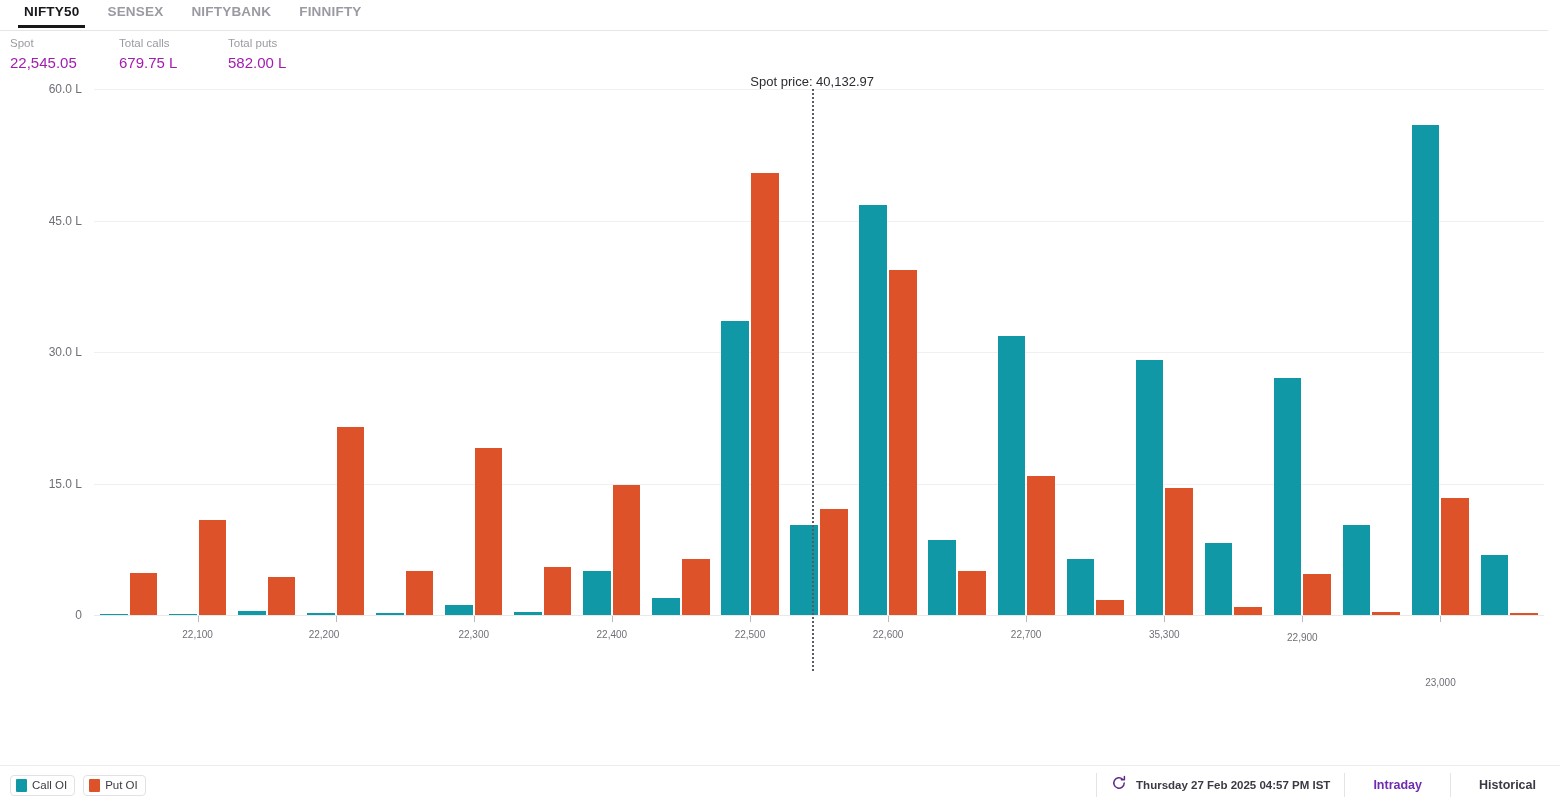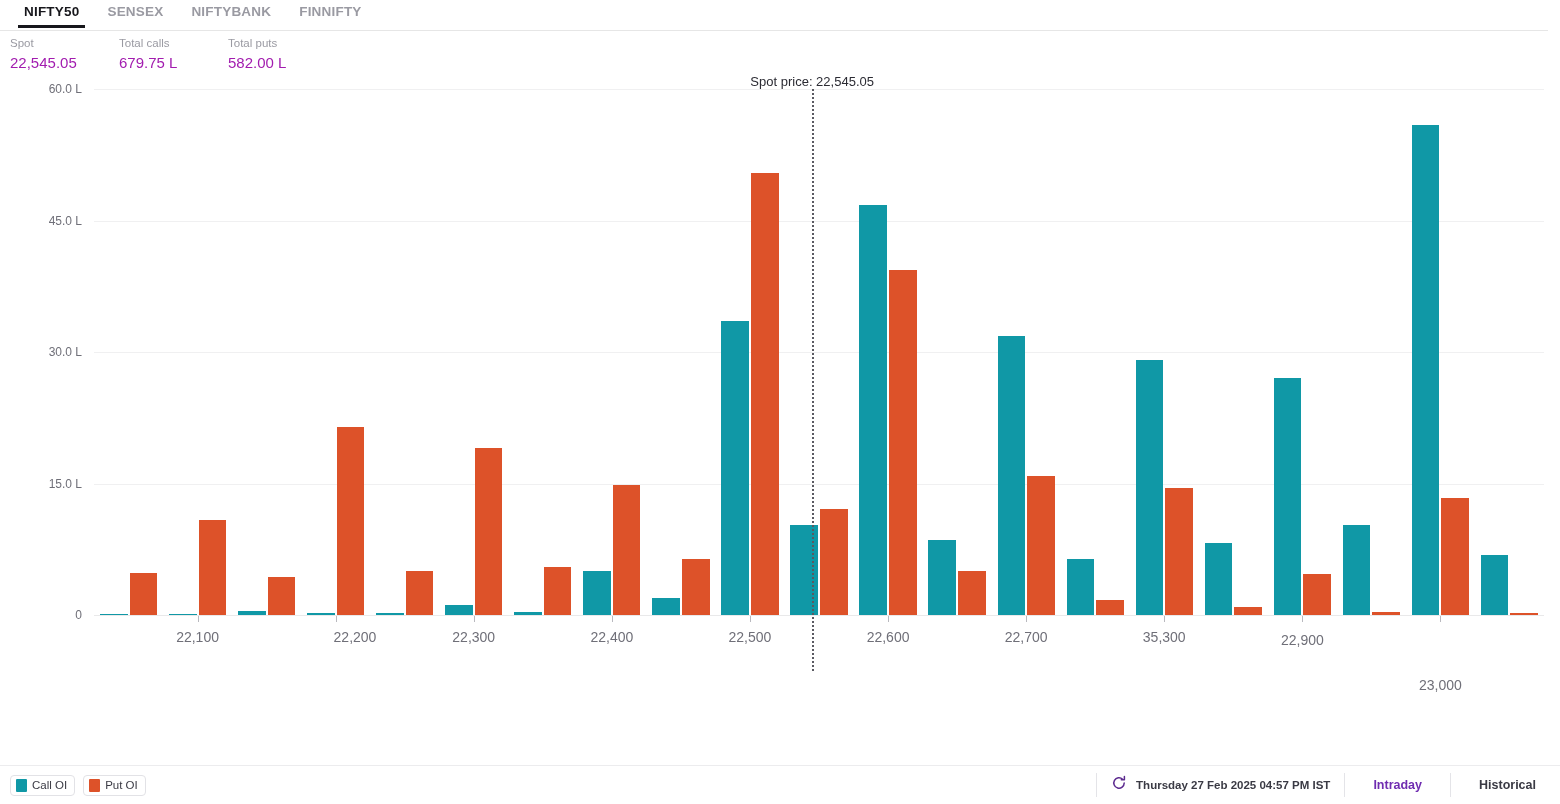--- a/index.html
+++ b/index.html
@@ -68,21 +68,21 @@
     position: absolute; left: 0; top: 0; width: 1560px; height: 640px;
   }
   .gridline { position: absolute; left: 94px; right: 16px; height: 1px; background: #f0f0f1; }
   .ytick {
     position: absolute; right: 1478px; width: 120px; text-align: right;
     font-size: 12px; color: #6f6f78; transform: translateY(-50%);
   }
   .axis-x { position: absolute; left: 94px; right: 16px; height: 1px; background: #e9e9ea; }
   .xtick-mark { position: absolute; width: 1px; height: 6px; background: #b9b9bf; }
   .xtick-label {
-    position: absolute; transform: translateX(-50%); font-size: 14px; color: #6f6f78;
+    position: absolute; transform: translateX(-50%); font-size: 10px; color: #6f6f78;
   }
   .bar { position: absolute; bottom: 0; }
   .spotline {
     position: absolute; width: 0; border-left: 2px dotted #5a5a62;
   }
   .spotlabel {
     position: absolute; transform: translateX(-50%); font-size: 13px; color: #2b2b33; white-space: nowrap;
   }
 
   
@@ -185,39 +185,39 @@
         <div class="bar" title="22950 · Call OI: 10.3 L" style="background: rgb(16, 152, 166); width: 27.619px; height: 90.2967px; left: 1342.76px; bottom: 99px;"></div>
         <div class="bar" title="22950 · Put OI: 0.3 L" style="background: rgb(221, 82, 41); width: 27.619px; height: 2.63px; left: 1372.38px; bottom: 99px;"></div>
         <div class="bar" title="23000 · Call OI: 55.9 L" style="background: rgb(16, 152, 166); width: 27.619px; height: 490.057px; left: 1411.81px; bottom: 99px;"></div>
         <div class="bar" title="23000 · Put OI: 13.4 L" style="background: rgb(221, 82, 41); width: 27.619px; height: 117.473px; left: 1441.43px; bottom: 99px;"></div>
         <div class="bar" title="23050 · Call OI: 6.9 L" style="background: rgb(16, 152, 166); width: 27.619px; height: 60.49px; left: 1480.86px; bottom: 99px;"></div>
         <div class="bar" title="23050 · Put OI: 0.2 L" style="background: rgb(221, 82, 41); width: 27.619px; height: 1.75333px; left: 1510.48px; bottom: 99px;"></div>
         <div class="axis-x" style="top: 541px;"></div>
         <div class="xtick-mark" style="left: 197.571px; top: 542px;"></div>
         <div class="xtick-label" style="left: 197.571px; top: 555px;">22,100</div>
         <div class="xtick-mark" style="left: 335.667px; top: 542px;"></div>
-        <div class="xtick-label" style="left: 355px; top: 555px;">22,200</div>
+        <div class="xtick-label" style="left: 324px; top: 555px;">22,200</div>
         <div class="xtick-mark" style="left: 473.762px; top: 542px;"></div>
         <div class="xtick-label" style="left: 473.762px; top: 555px;">22,300</div>
         <div class="xtick-mark" style="left: 611.857px; top: 542px;"></div>
         <div class="xtick-label" style="left: 611.857px; top: 555px;">22,400</div>
         <div class="xtick-mark" style="left: 749.952px; top: 542px;"></div>
         <div class="xtick-label" style="left: 749.952px; top: 555px;">22,500</div>
         <div class="xtick-mark" style="left: 888.048px; top: 542px;"></div>
         <div class="xtick-label" style="left: 888.048px; top: 555px;">22,600</div>
         <div class="xtick-mark" style="left: 1026.14px; top: 542px;"></div>
         <div class="xtick-label" style="left: 1026.14px; top: 555px;">22,700</div>
         <div class="xtick-mark" style="left: 1164.24px; top: 542px;"></div>
         <div class="xtick-label" style="left: 1164.24px; top: 555px;">35,300</div>
         <div class="xtick-mark" style="left: 1302.33px; top: 542px;"></div>
         <div class="xtick-label" style="left: 1302.33px; top: 558px;">22,900</div>
         <div class="xtick-mark" style="left: 1440.43px; top: 542px;"></div>
         <div class="xtick-label" style="left: 1440.43px; top: 555px; margin-top: 48px;">23,000</div>
         <div class="spotline" style="left: 812.164px; top: 15px; height: 582px;"></div>
-        <div class="spotlabel" style="left: 812.164px; top: 0px;">Spot price: 22,545.05</div>
+        <div class="spotlabel" style="left: 812.164px; top: 0px;">Spot price: 40,132.97</div>
       </div>
   </div>
 
   <div class="footer">
     <div class="legend">
       <div class="legend-chip">
         <span class="swatch" id="sw-call" style="background: rgb(16, 152, 166);"></span>
         <span>Call OI</span>
       </div>
       <div class="legend-chip">

